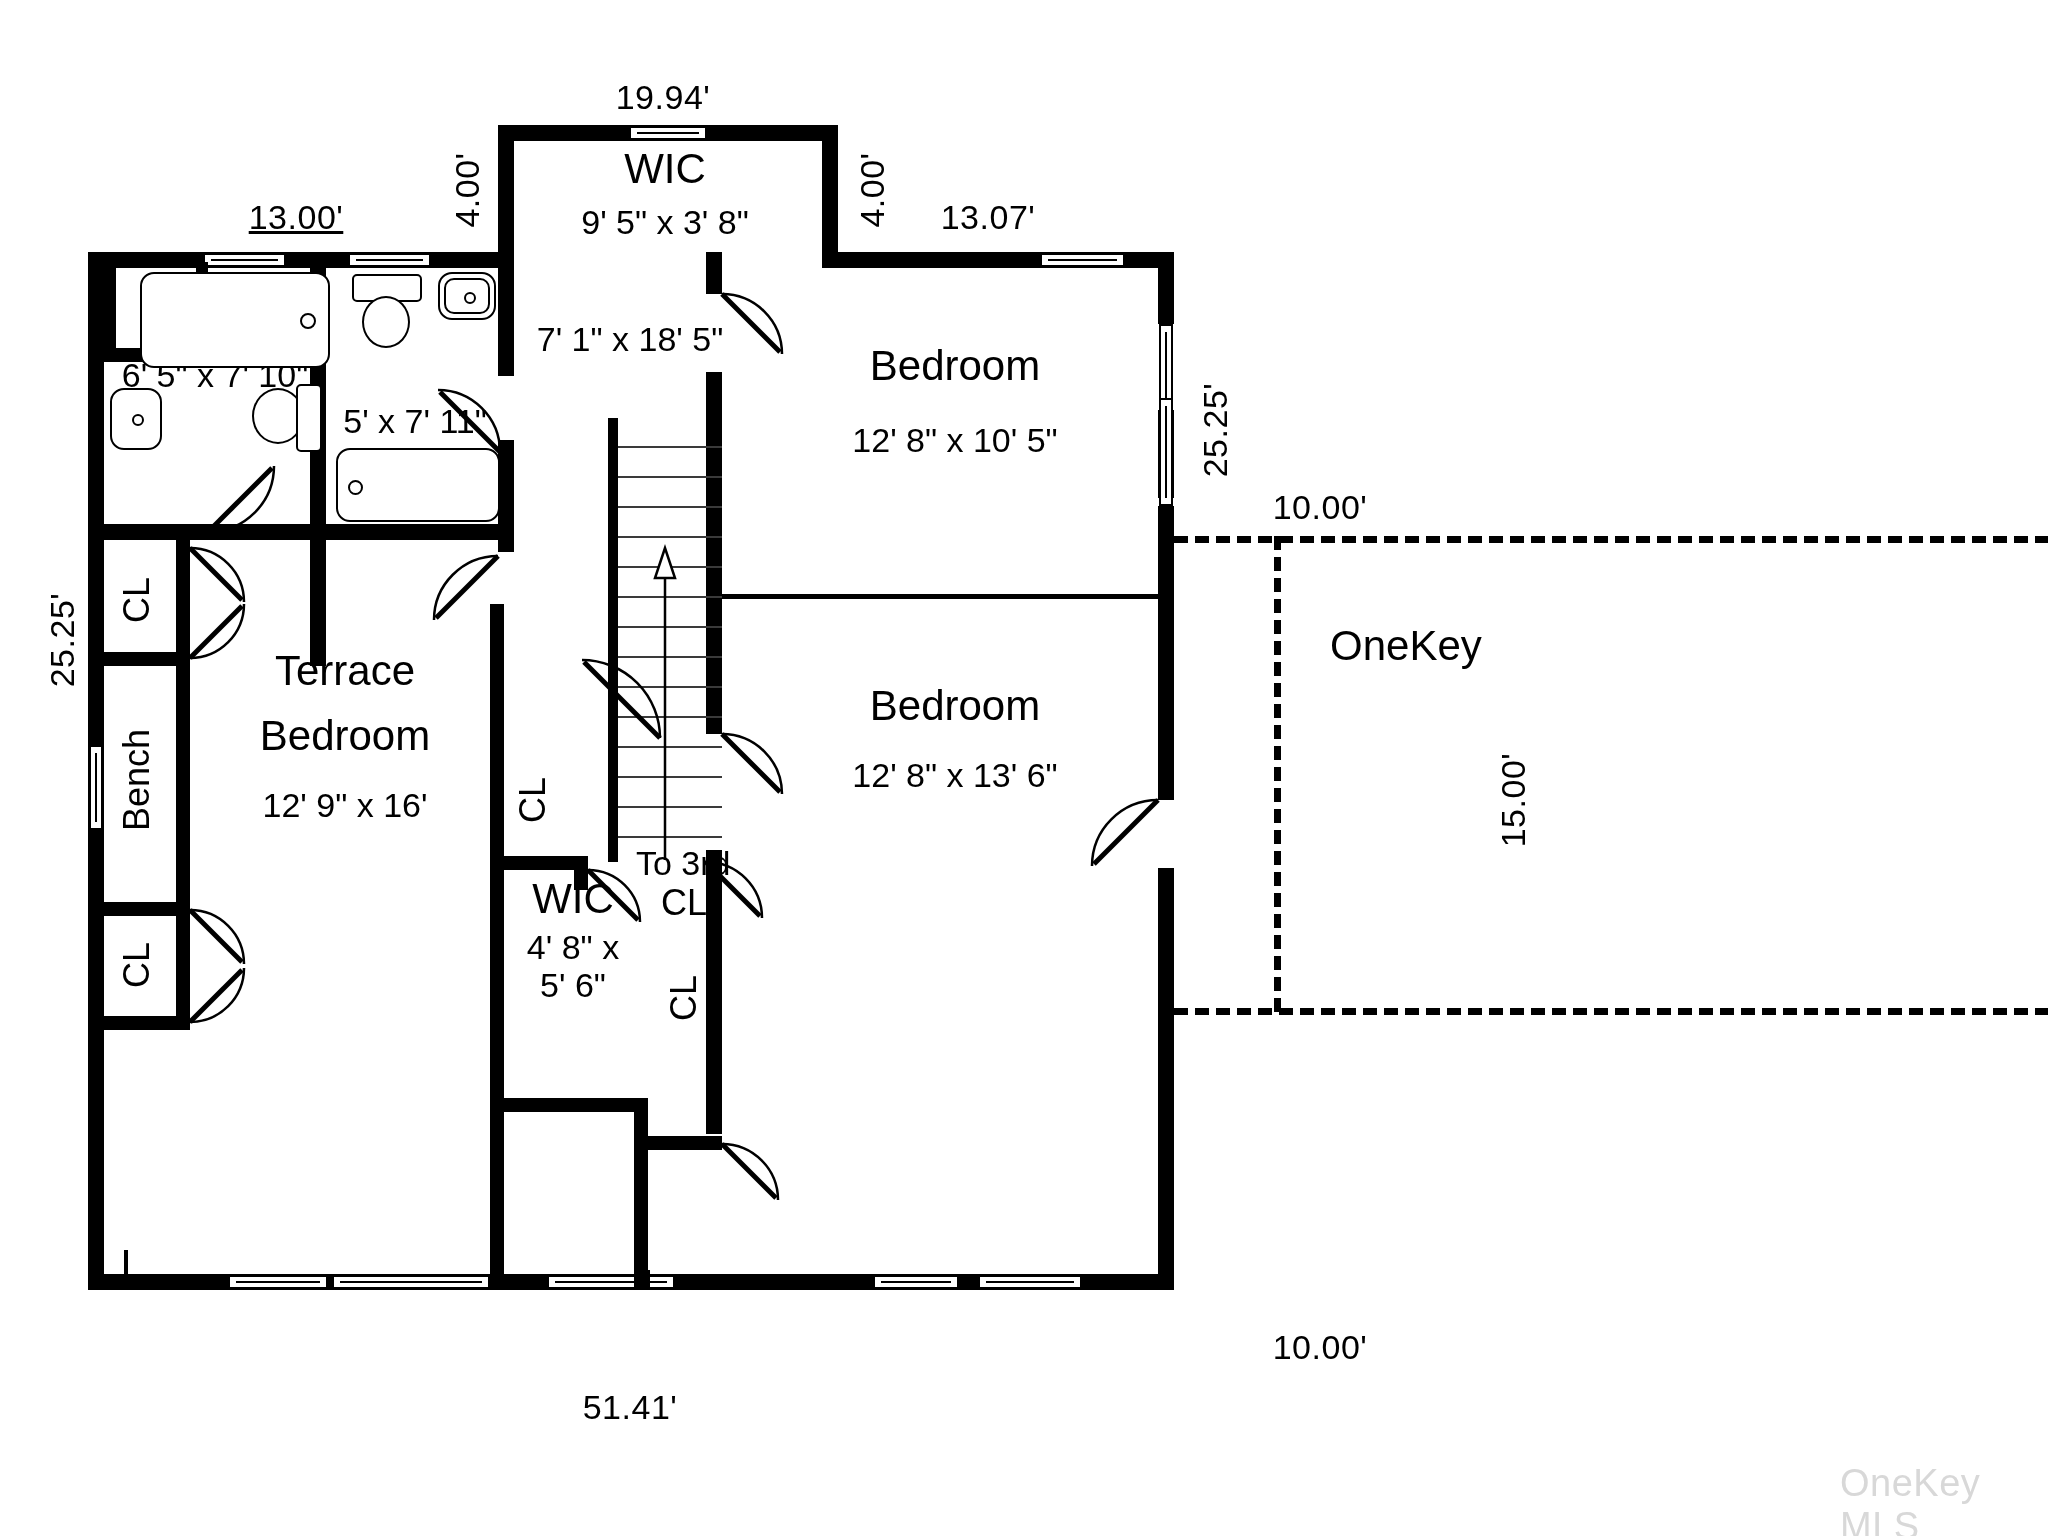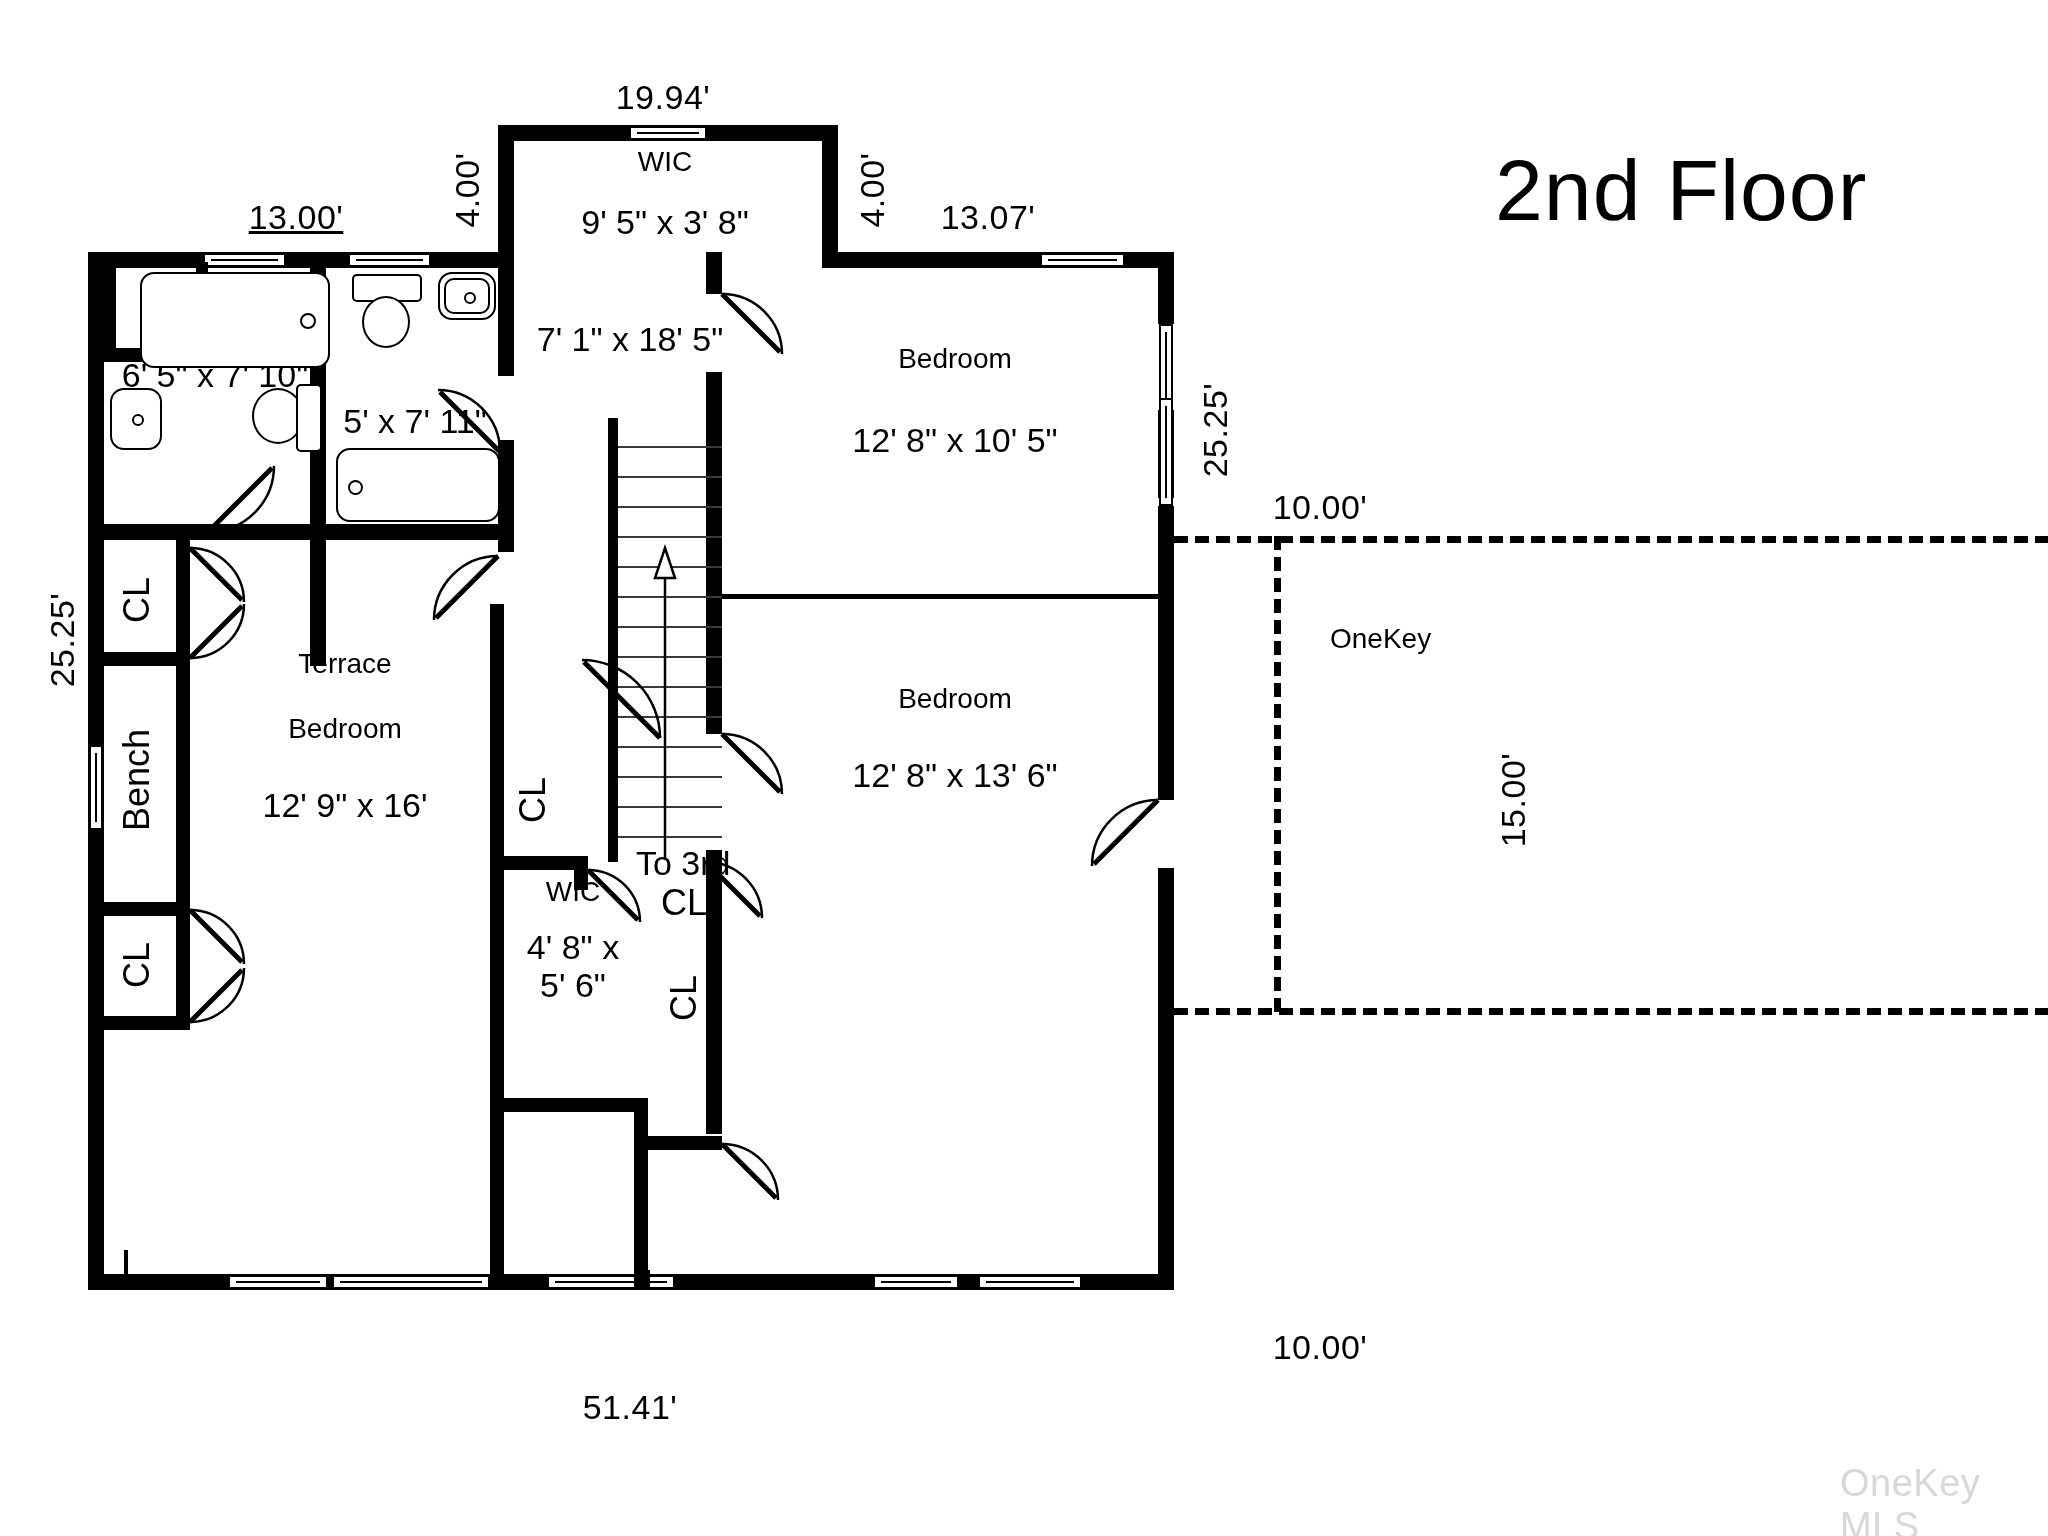--- a/index.html
+++ b/index.html
@@ -19,21 +19,21 @@
     overflow: hidden;
   }
   
   .lbl {
     position: absolute;
     white-space: nowrap;
     color: #000;
     line-height: 1;
   }
   .dim  { font-size: 34px; letter-spacing: 0.5px; }
-  .room { font-size: 28px; }
+  .room { font-size: 42px; }
   .rsize{ font-size: 34px; }
   .small{ font-size: 34px; }
   .cl   { font-size: 36px; }
   .title{ font-size: 86px; letter-spacing: 1px; }
   .ctr  { transform: translateX(-50%); }
   .rot90c { transform: translate(-50%,-50%) rotate(-90deg); }
   .ctrm   { transform: translate(-50%,-50%); }
 
   
   .w {               
@@ -112,21 +112,20 @@
     color: #d8d8d8;
     font-size: 38px;
     letter-spacing: 0.5px;
   }
 </style>
 </head>
 <body>
 
 <div id="plan">
 
-  <div class="lbl title" style="left:1495px; top:147px;">2nd Floor</div>
 
   <div class="lbl dim ctr" style="left:663px; top:80px;">19.94'</div>
 
   <div class="lbl dim ctr" style="left:296px; top:200px;text-decoration:underline;">13.00'</div>
 
   <div class="lbl dim ctr" style="left:988px; top:200px;">13.07'</div>
 
   <div class="lbl dim rot90c" style="left:467px; top:190px;">4.00'</div>
 
   <div class="lbl dim rot90c" style="left:872px; top:190px;">4.00'</div>

